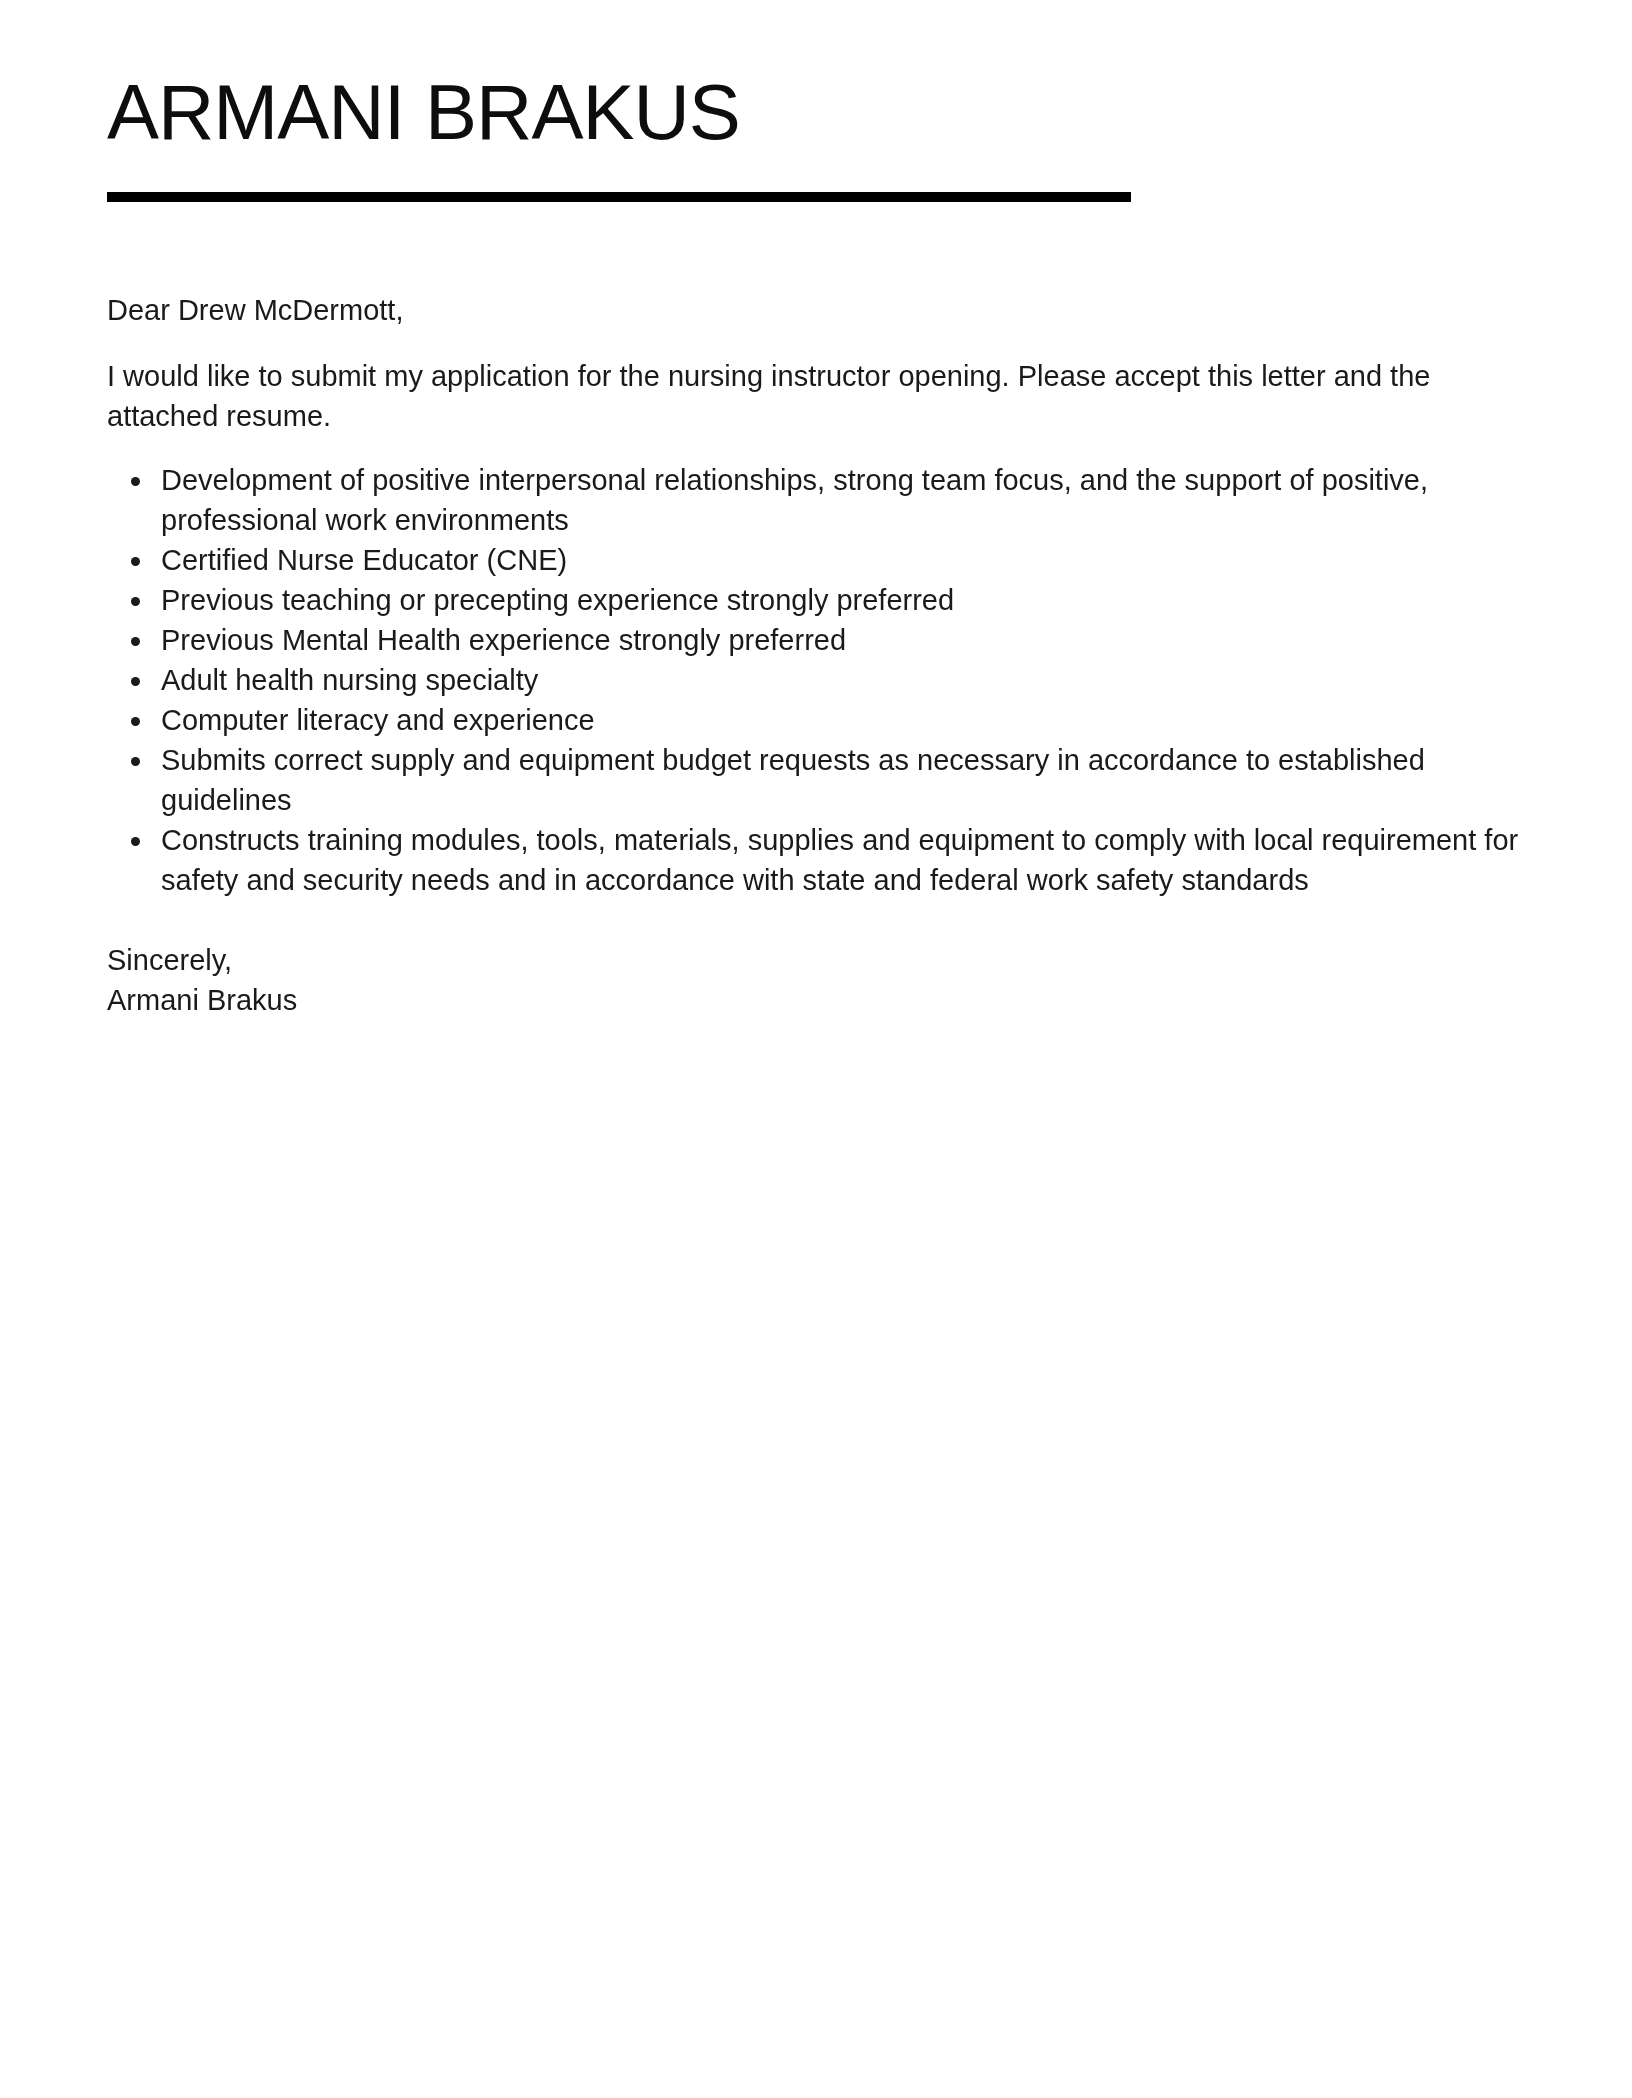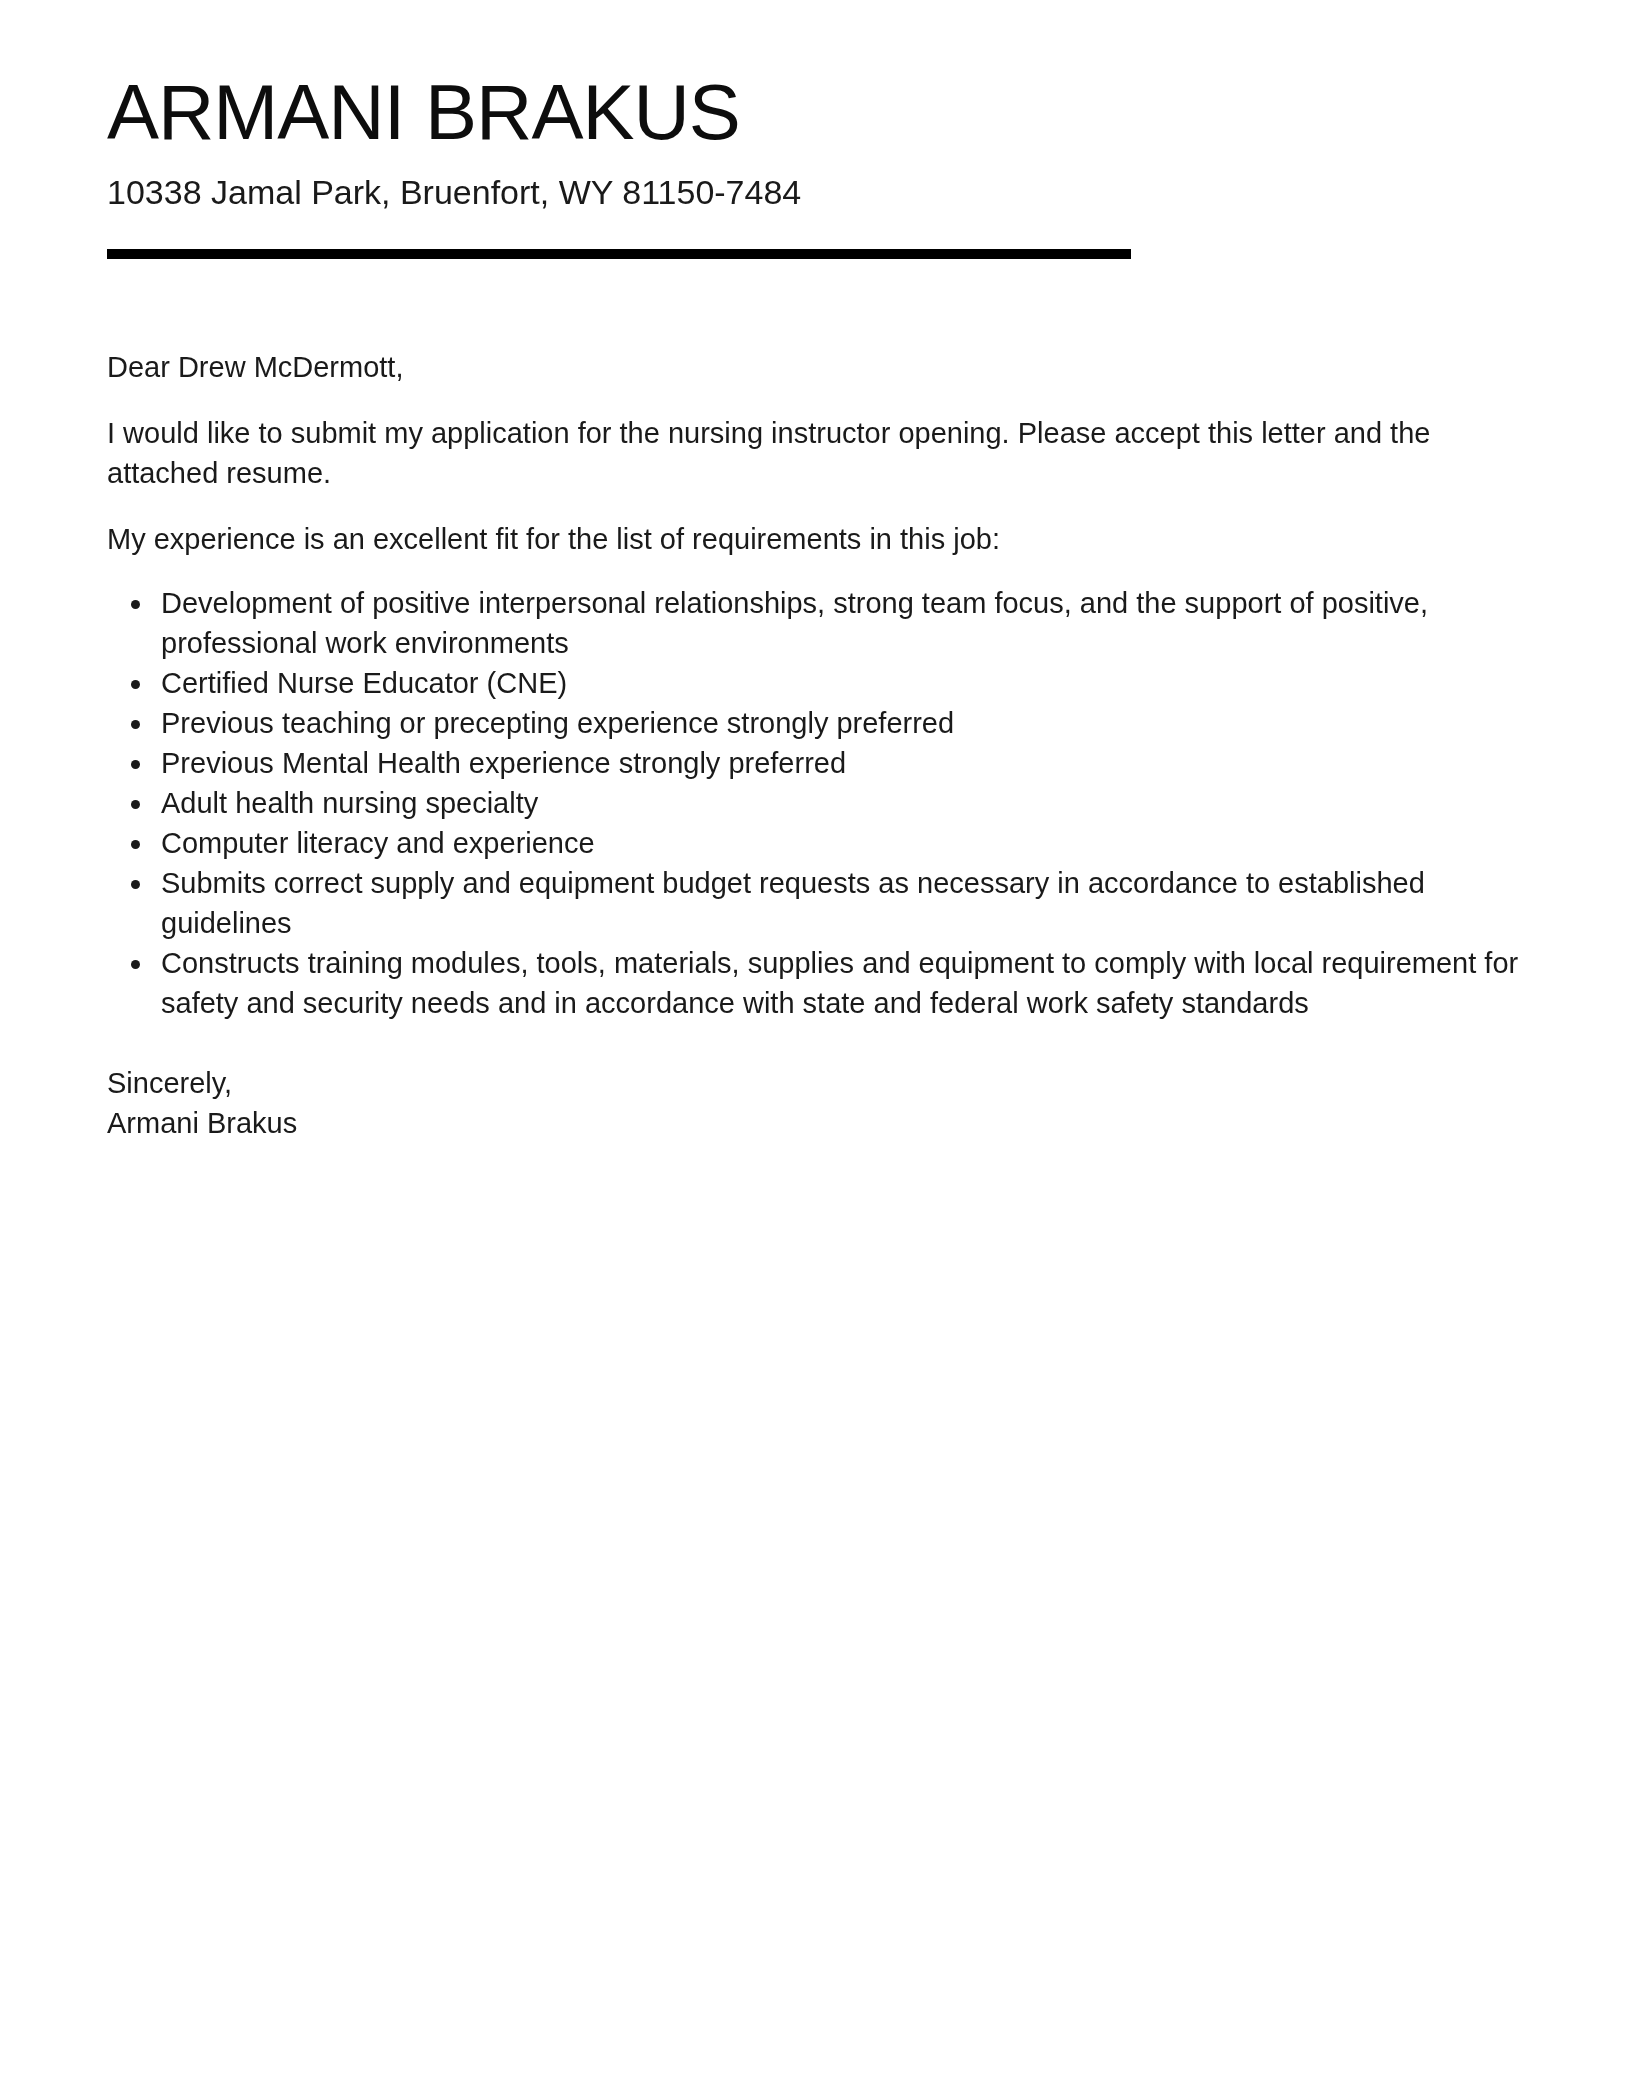--- a/index.html
+++ b/index.html
@@ -71,31 +71,29 @@
     margin: 0;
   }
 </style>
 </head>
 <body>
 
 <div class="page">
 
   <header>
     <h1 class="name">ARMANI BRAKUS</h1>
-    <div class="address">10338 Jamal Park, Bruenfort, WY 81150-7484</div>
     <div class="rule"></div>
   </header>
 
   <main class="letter-body">
 
     <p class="para bold">Dear Drew McDermott,</p>
 
     <div class="paras">
         <p class="para">I would like to submit my application for the nursing instructor opening. Please accept this letter and the attached resume.</p>
-        <p class="para">My experience is an excellent fit for the list of requirements in this job:</p>
       </div>
 
     <ul class="reqs">
         <li>Development of positive interpersonal relationships, strong team focus, and the support of positive, professional work environments</li>
         <li>Certified Nurse Educator (CNE)</li>
         <li>Previous teaching or precepting experience strongly preferred</li>
         <li>Previous Mental Health experience strongly preferred</li>
         <li>Adult health nursing specialty</li>
         <li>Computer literacy and experience</li>
         <li>Submits correct supply and equipment budget requests as necessary in accordance to established guidelines</li>

